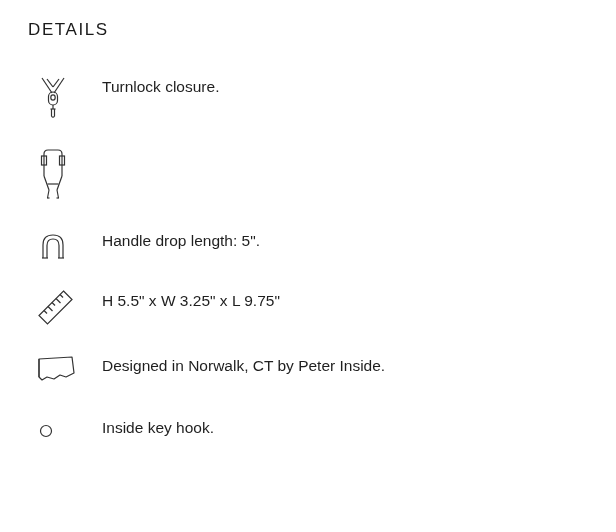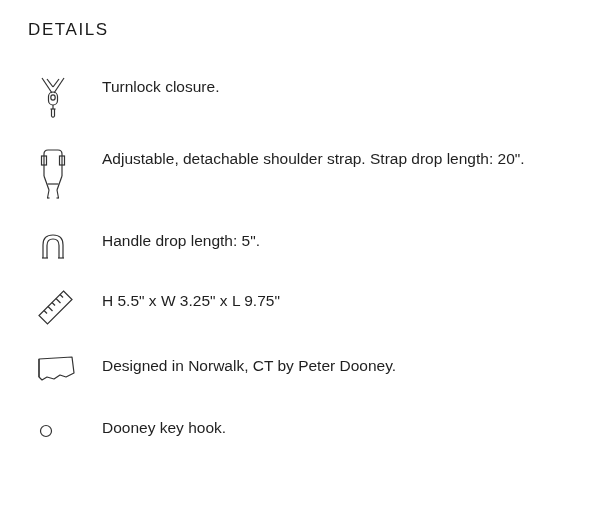--- a/index.html
+++ b/index.html
@@ -103,21 +103,20 @@
           <rect x="23.5" y="10" width="5" height="9"></rect>
           <path d="M8 30 L13 44"></path>
           <path d="M26 30 L21 44"></path>
           <path d="M11.5 38 L22.5 38"></path>
           <path d="M13 44 L11.5 52"></path>
           <path d="M21 44 L22.5 52"></path>
           <path d="M11 52 L13.5 52"></path>
           <path d="M20.5 52 L23 52"></path>
         </svg>
       </span>
-      <span class="detail-text">Adjustable, detachable shoulder strap. Strap drop length: 20".</span>
     </li>
 
     <li class="detail-row row-handle">
       <span class="icon-cell">
         <svg width="34" height="30" viewBox="0 0 34 30" fill="none" stroke="#333333" stroke-width="1.2">
           <path d="M7 26 L7 13 Q7 3 17 3 Q27 3 27 13 L27 26"></path>
           <path d="M11 26 L11 13.5 Q11 7 17 7 Q23 7 23 13.5 L23 26"></path>
           <path d="M6 26 L12 26"></path>
           <path d="M22 26 L28 26"></path>
         </svg>
@@ -139,27 +138,27 @@
       <span class="detail-text">H 5.5" x W 3.25" x L 9.75"</span>
     </li>
 
     <li class="detail-row row-design">
       <span class="icon-cell">
         <svg width="44" height="34" viewBox="0 0 44 34" fill="none" stroke="#333333" stroke-width="1.2">
           <path d="M3 4 L36 2 L38 18 L30 22 L24 20 L18 24 L11 22 L6 25 L3 22 Z" stroke-linejoin="round"></path>
           <path d="M3 22 L3 4"></path>
         </svg>
       </span>
-      <span class="detail-text">Designed in Norwalk, CT by Peter Dooney.</span>
+      <span class="detail-text">Designed in Norwalk, CT by Peter Inside.</span>
     </li>
 
 
     <li class="detail-row row-hook">
       <span class="icon-cell">
         <svg width="24" height="20" viewBox="0 0 24 20" fill="none" stroke="#333333" stroke-width="1.2">
           <circle cx="10" cy="9" r="5.5"></circle>
         </svg>
       </span>
-      <span class="detail-text">Dooney key hook.</span>
+      <span class="detail-text">Inside key hook.</span>
     </li>
 
   </ul>
 </div>
 
 </body></html>

